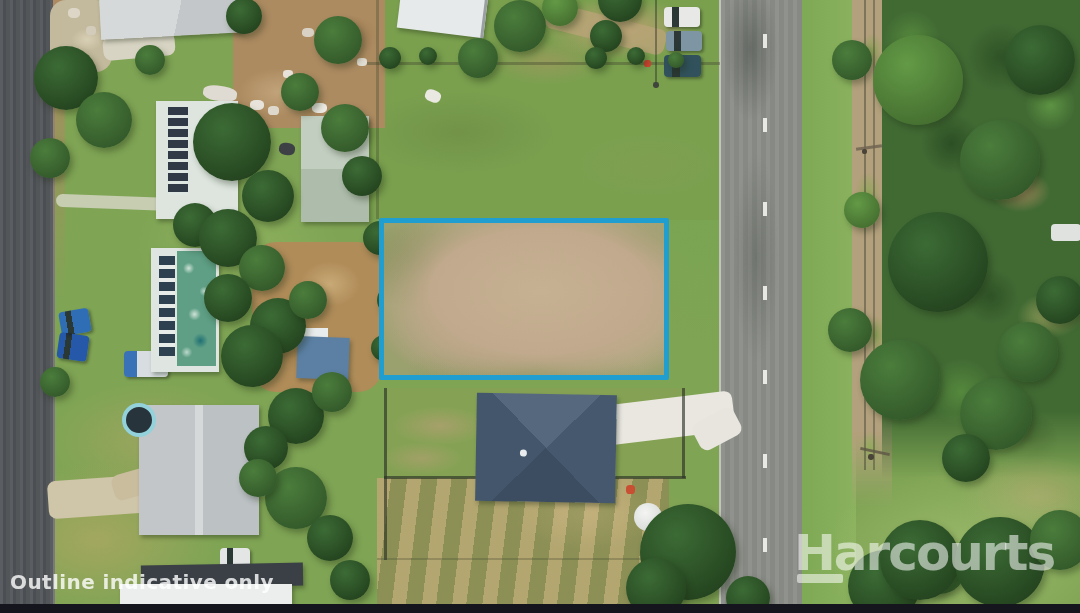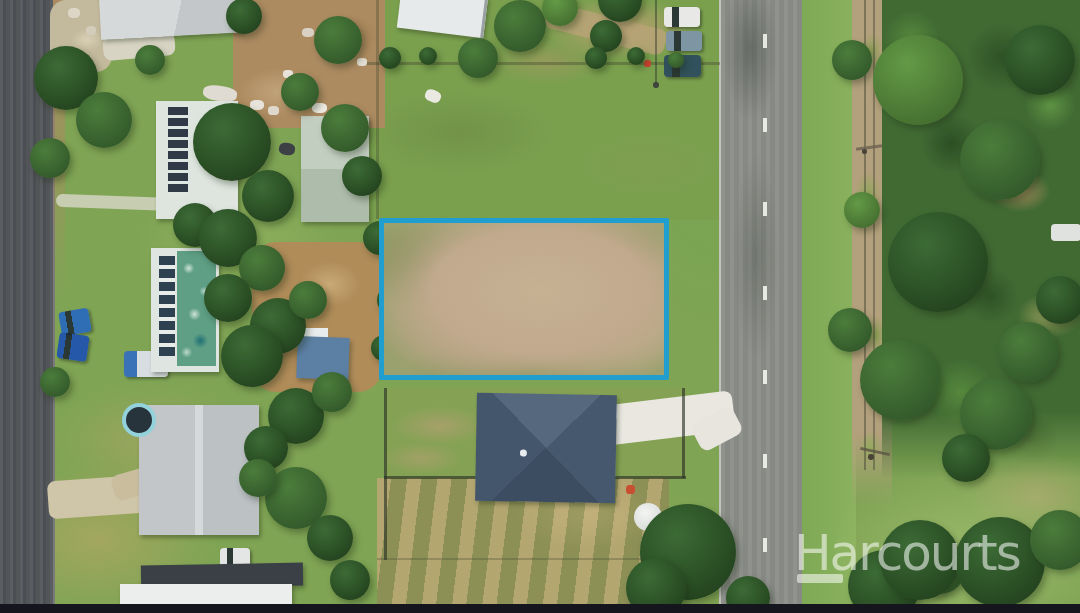--- a/index.html
+++ b/index.html
@@ -137,21 +137,21 @@
   .boundary{left:379px;top:218px;width:290px;height:162px;box-sizing:border-box;
     border:5px solid #1f9ecf;border-radius:2px;background-color:#9aa06e;
     background-image:
       radial-gradient(ellipse 185px 105px at 56% 45%, #c7b193 0%, #c0a98c 60%, rgba(192,169,140,0) 100%),
       radial-gradient(ellipse 120px 70px at 78% 62%, #cbb496, rgba(203,180,150,0) 90%),
       radial-gradient(ellipse 100px 60px at 32% 72%, #b5a184, rgba(181,161,132,0) 90%),
       radial-gradient(ellipse 85px 50px at 16% 28%, rgba(106,128,66,.95), rgba(106,128,66,0) 90%),
       radial-gradient(ellipse 130px 42px at 50% 98%, rgba(118,138,74,.85), rgba(118,138,74,0) 90%),
       radial-gradient(ellipse 60px 30px at 88% 16%, rgba(120,140,78,.7), transparent 90%);}
 
-  .wm{left:794px;top:528px;font-weight:400;font-size:50px;line-height:1;
+  .wm{left:794px;top:528px;font-weight:700;font-size:50px;line-height:1;
       letter-spacing:-2px;color:rgba(255,255,255,.55);}
   .wm-underline{left:797px;top:574px;width:46px;height:9px;border-radius:2px;background:rgba(255,255,255,.55);}
   .disc{left:10px;top:570px;font-weight:700;font-size:20px;line-height:1.2;
         letter-spacing:.4px;color:rgba(255,255,255,.8);}
   .bar{left:0;top:604px;width:1080px;height:9px;background:#15151d;}
 </style>
 </head>
 <body>
 
 <div class="stage">
@@ -304,14 +304,15 @@
       <div class="abs tree" style="left: 1005px; top: 25px; width: 70px; height: 70px; background: radial-gradient(circle at 38% 32%, rgb(60, 107, 53), rgb(36, 68, 31) 78%); box-shadow: rgba(25, 40, 18, 0.35) 3px 4px 6px;"></div>
       <div class="abs tree" style="left: 860px; top: 340px; width: 80px; height: 80px; background: radial-gradient(circle at 38% 32%, rgb(75, 125, 60), rgb(51, 89, 42) 78%); box-shadow: rgba(25, 40, 18, 0.35) 3px 4px 6px;"></div>
     </div>
 
   <div class="abs boundary" style="border-color: rgb(31, 158, 207);"></div>
 
   <div class="abs wm">
     <span>Harcourts</span>
   </div>
   <div class="abs wm-underline"></div>
+  <div class="abs disc">Outline indicative only</div>
   <div class="abs bar" style="background: rgb(21, 21, 29);"></div>
 </div>
 
 </body></html>

